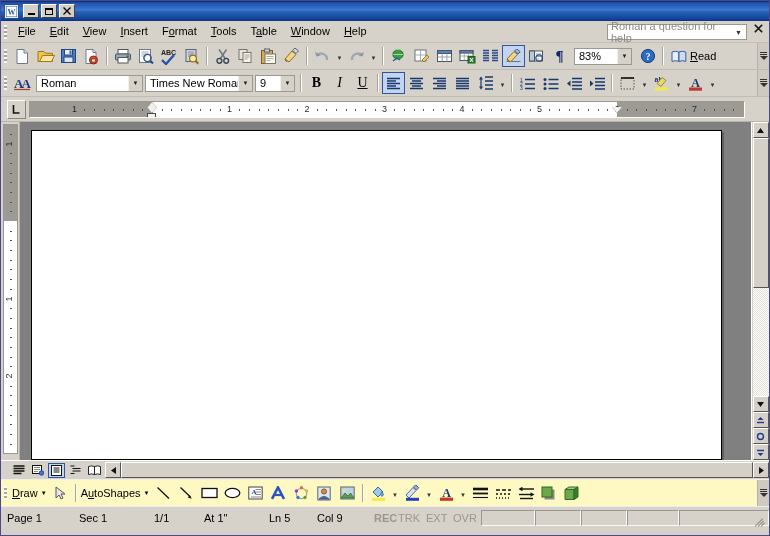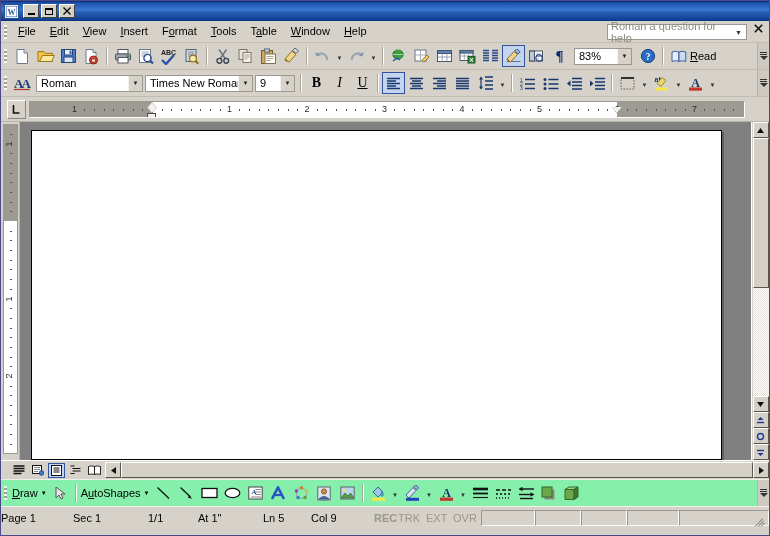--- a/index.html
+++ b/index.html
@@ -436,21 +436,21 @@
     border-top: 1px solid #fff;
     border-left: 1px solid #fff;
     border-right: 1px solid #5a564e;
     border-bottom: 1px solid #5a564e;
     box-sizing: border-box;
   }
 
   
   .drawbar {
     height: 26px;
-    background: #86efac;
+    background: #fef9c3;
     display: flex;
     align-items: center;
     border-top: 1px solid #f0eee9;
     position: relative;
   }
   .draw-label {
     display: flex; align-items: center;
     font-size: 11px;
     padding: 0 2px 0 1px;
     gap: 3px;
@@ -461,20 +461,21 @@
   .statusbar {
     height: 22px;
     background: #d6d2ca;
     display: flex;
     align-items: center;
     font-size: 11px;
     border-top: 1px solid #f0eee9;
     position: relative;
   }
   .st-cell {
+    padding-left: 6px;
     box-sizing: border-box;
     white-space: nowrap;
   }
   .st-dim { color: #9a968e; }
   .st-box {
     height: 16px;
     border-left: 1px solid #9b9790;
     border-top: 1px solid #9b9790;
     border-right: 1px solid #fbfaf8;
     border-bottom: 1px solid #fbfaf8;

